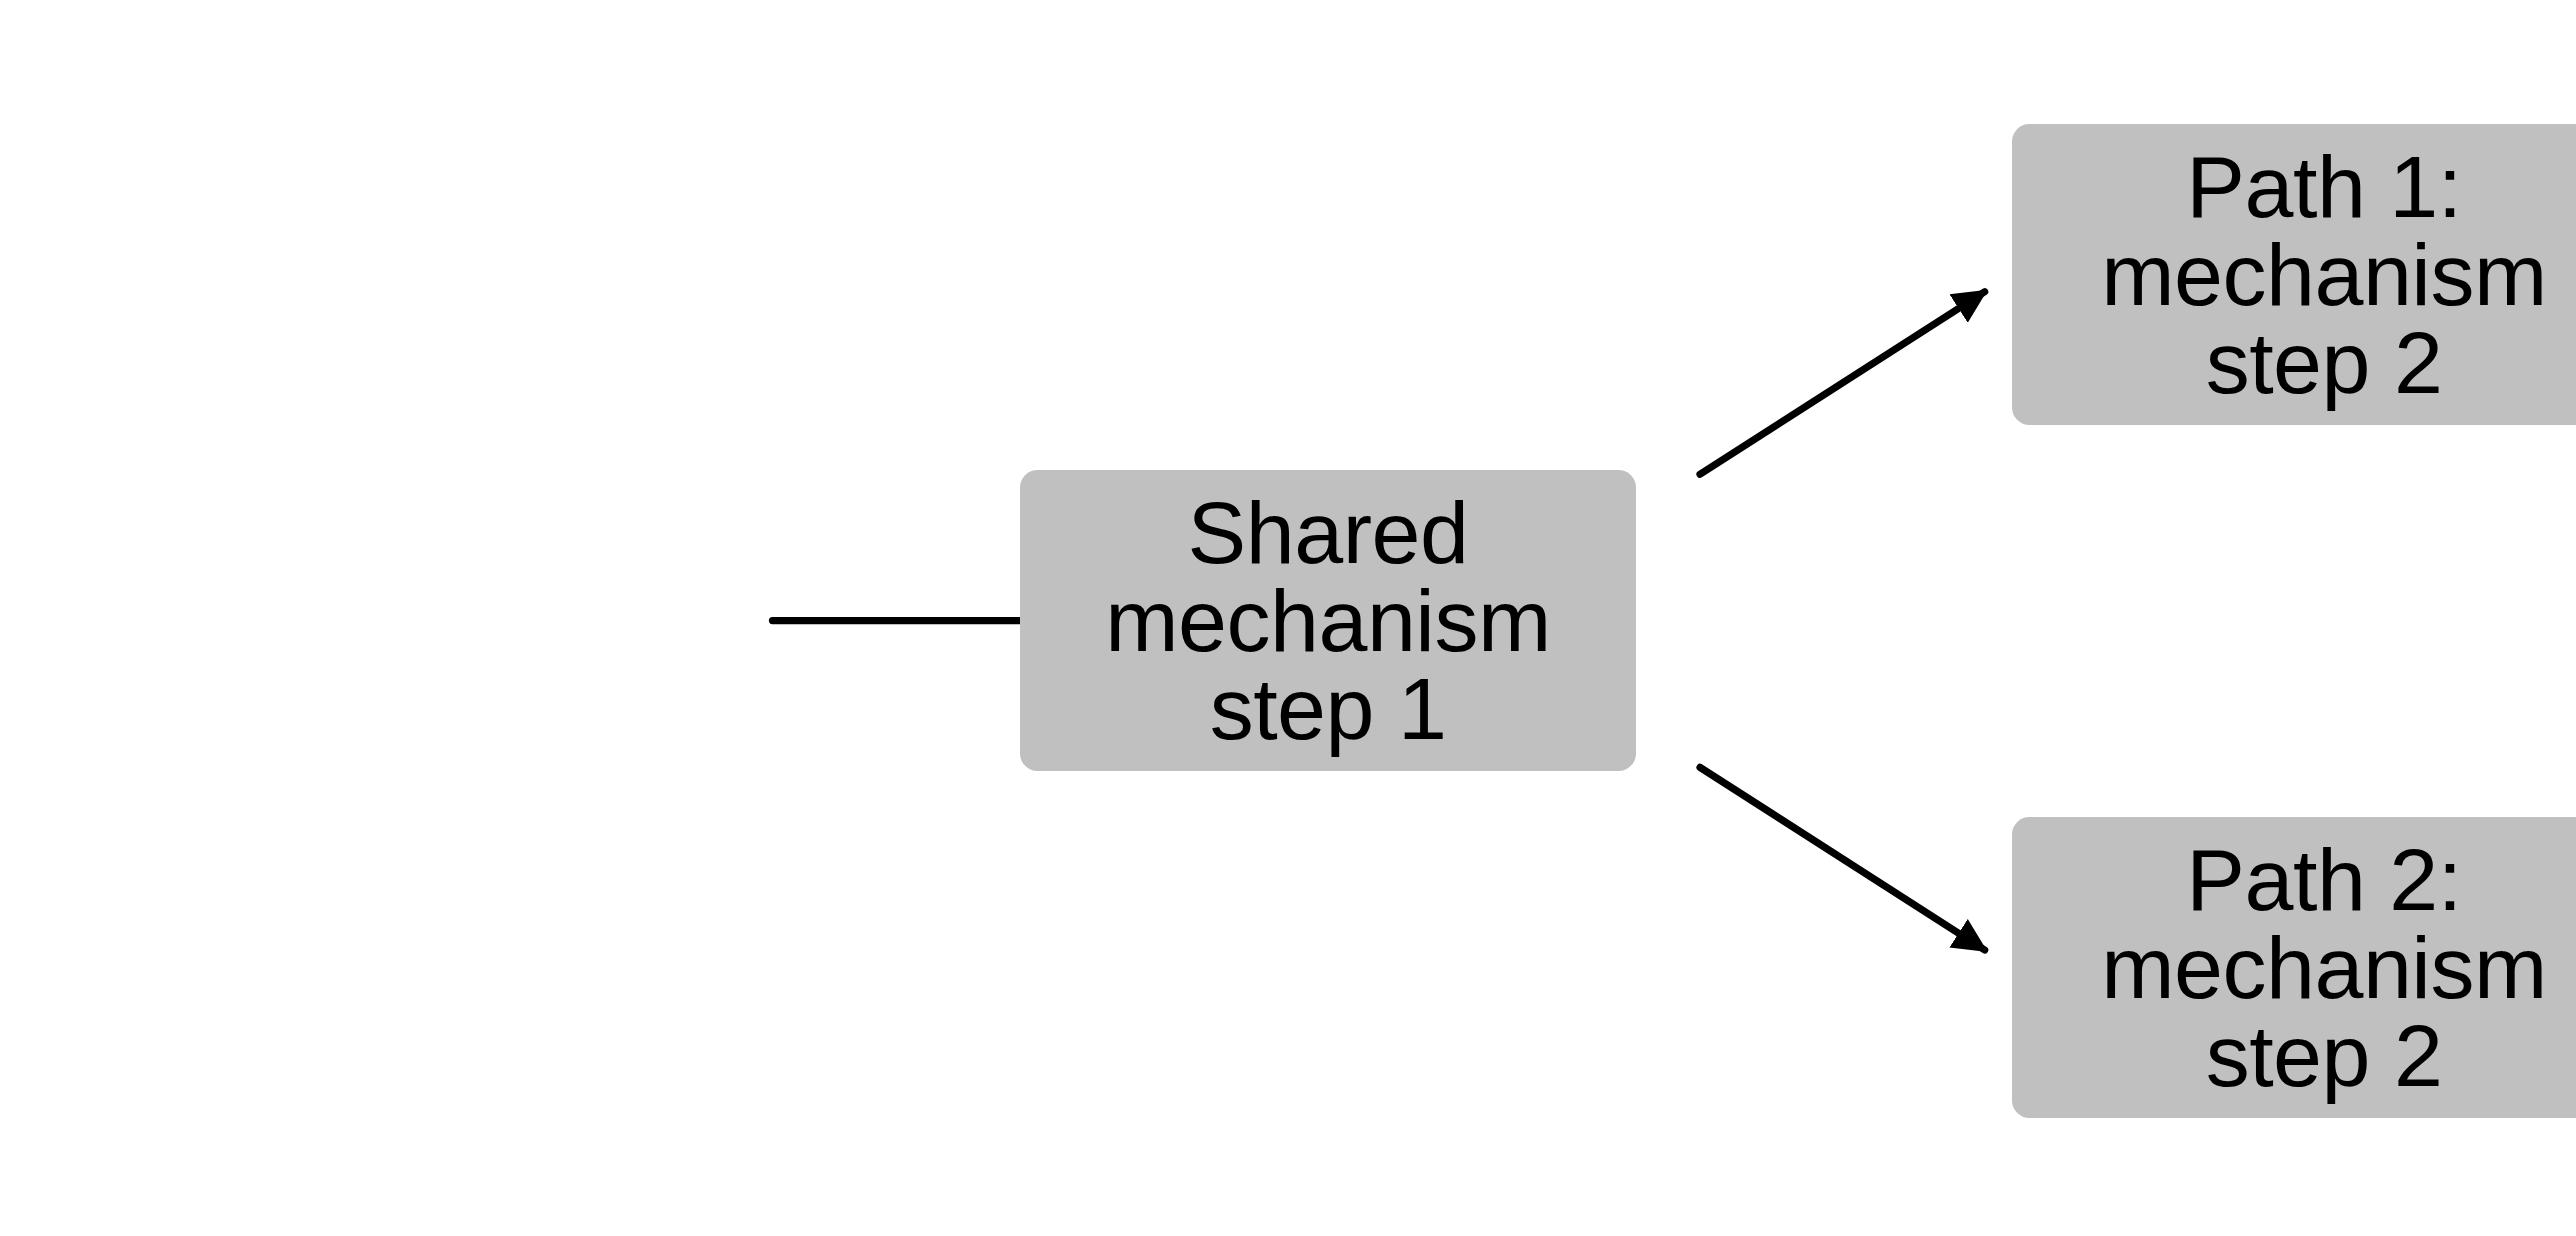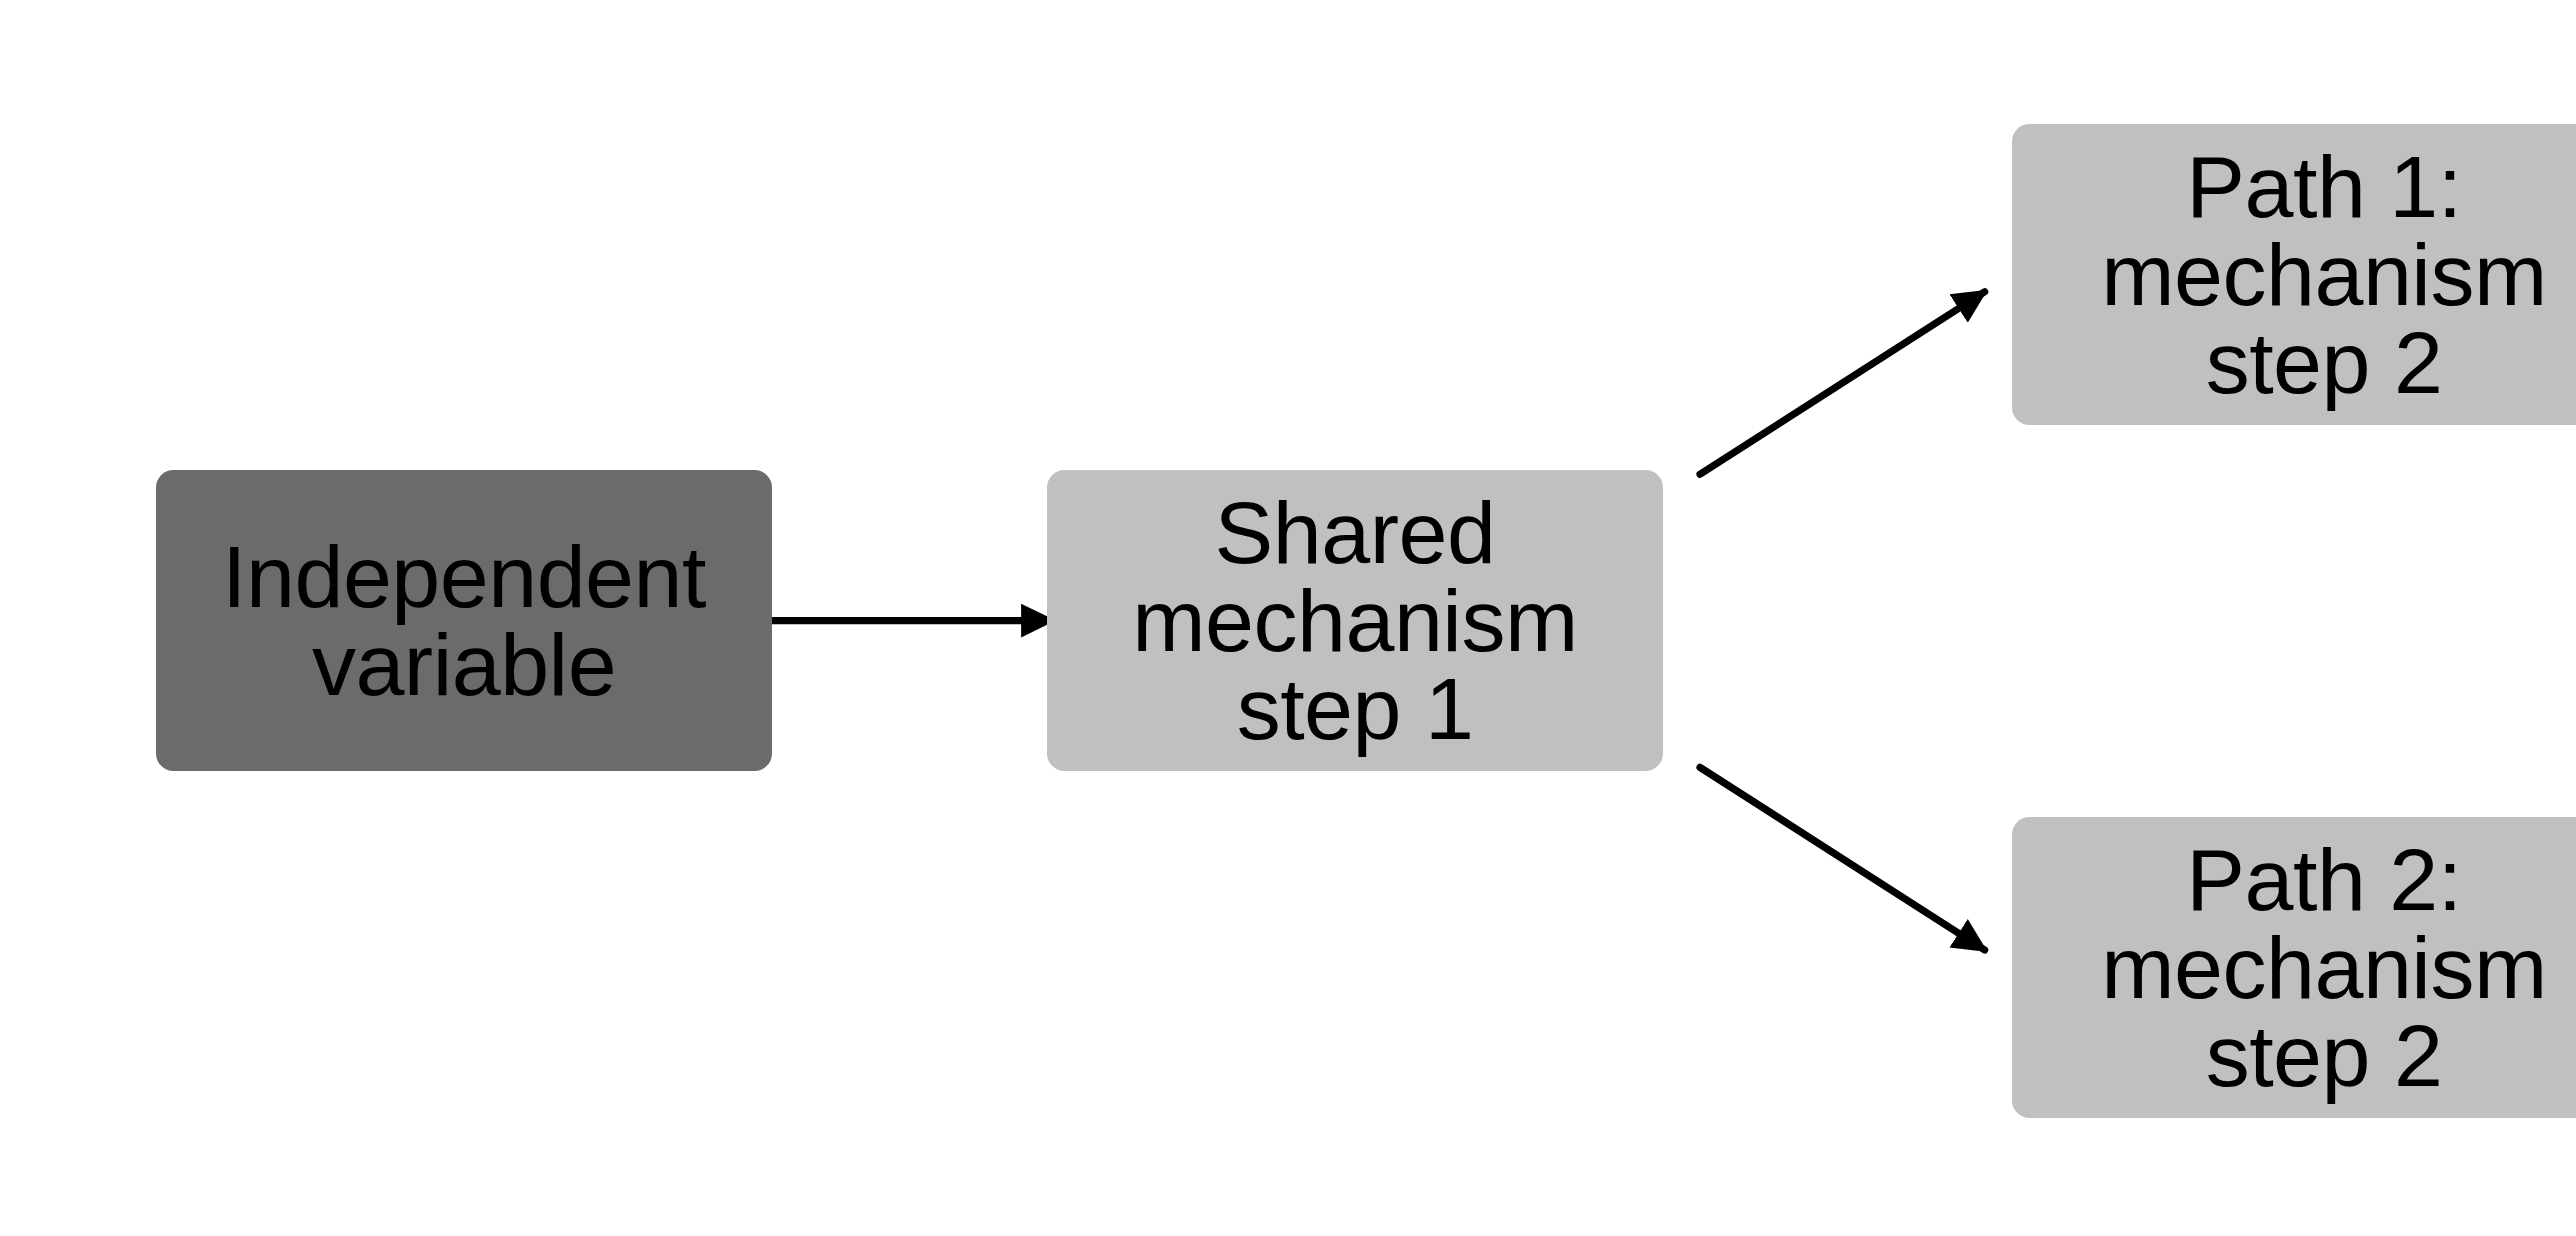--- a/index.html
+++ b/index.html
@@ -60,26 +60,22 @@
     </defs>
     <g id="edge-group">
         <line x1="1499" y1="1205" x2="2042" y2="1205" stroke="#000000" stroke-width="14" stroke-linecap="round" marker-end="url(#arrowhead)"></line>
         <line x1="3300" y1="921" x2="3852.8105290802064" y2="566.4702722593055" stroke="#000000" stroke-width="14" stroke-linecap="round" marker-end="url(#arrowhead)"></line>
         <line x1="3300" y1="1490" x2="3852.8105290802064" y2="1844.5297277406944" stroke="#000000" stroke-width="14" stroke-linecap="round" marker-end="url(#arrowhead)"></line>
         <line x1="5117" y1="533" x2="5660.0664066580875" y2="887.1340601400636" stroke="#000000" stroke-width="14" stroke-linecap="round" marker-end="url(#arrowhead)"></line>
         <line x1="5117" y1="1878" x2="5660.0664066580875" y2="1523.8659398599364" stroke="#000000" stroke-width="14" stroke-linecap="round" marker-end="url(#arrowhead)"></line>
       </g>
   </svg>
 
-  <div class="node node-dark" style="left: 156px; top: 470px; width: 616px; height: 301px; background: rgb(107, 107, 107);">
-    <span class="node-label">Independent
-variable</span>
-  </div>
 
-  <div class="node node-light" style="left: 1047px; top: 470px; width: 616px; height: 301px; background: rgb(192, 192, 192);">
+  <div class="node node-light" style="left: 1020px; top: 470px; width: 616px; height: 301px; background: rgb(192, 192, 192);">
     <span class="node-label">Shared mechanism
 step 1</span>
   </div>
 
   <div class="node node-light" style="left: 2012px; top: 124px; width: 624px; height: 301px; background: rgb(192, 192, 192);">
     <span class="node-label">Path 1:
 mechanism step 2</span>
   </div>
 
   <div class="node node-light" style="left: 2012px; top: 817px; width: 624px; height: 301px; background: rgb(192, 192, 192);">

